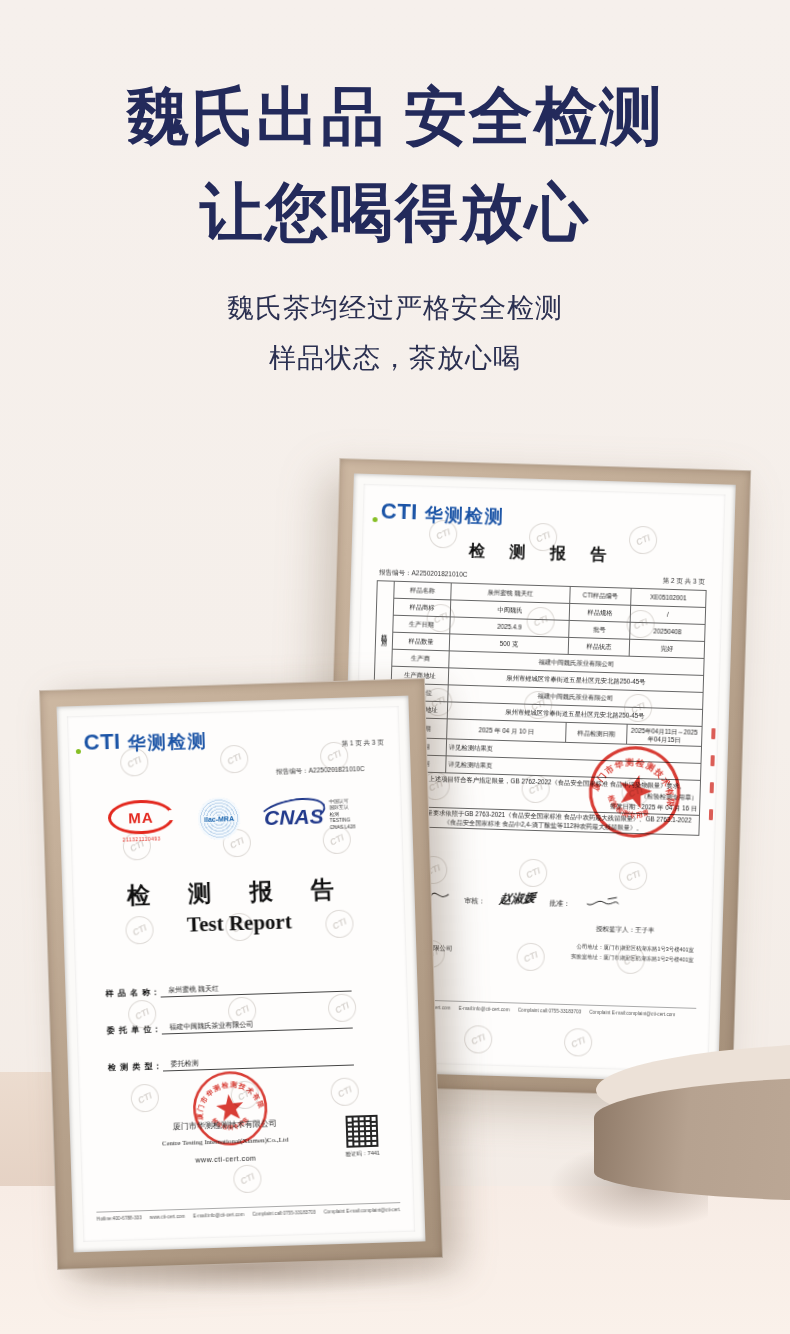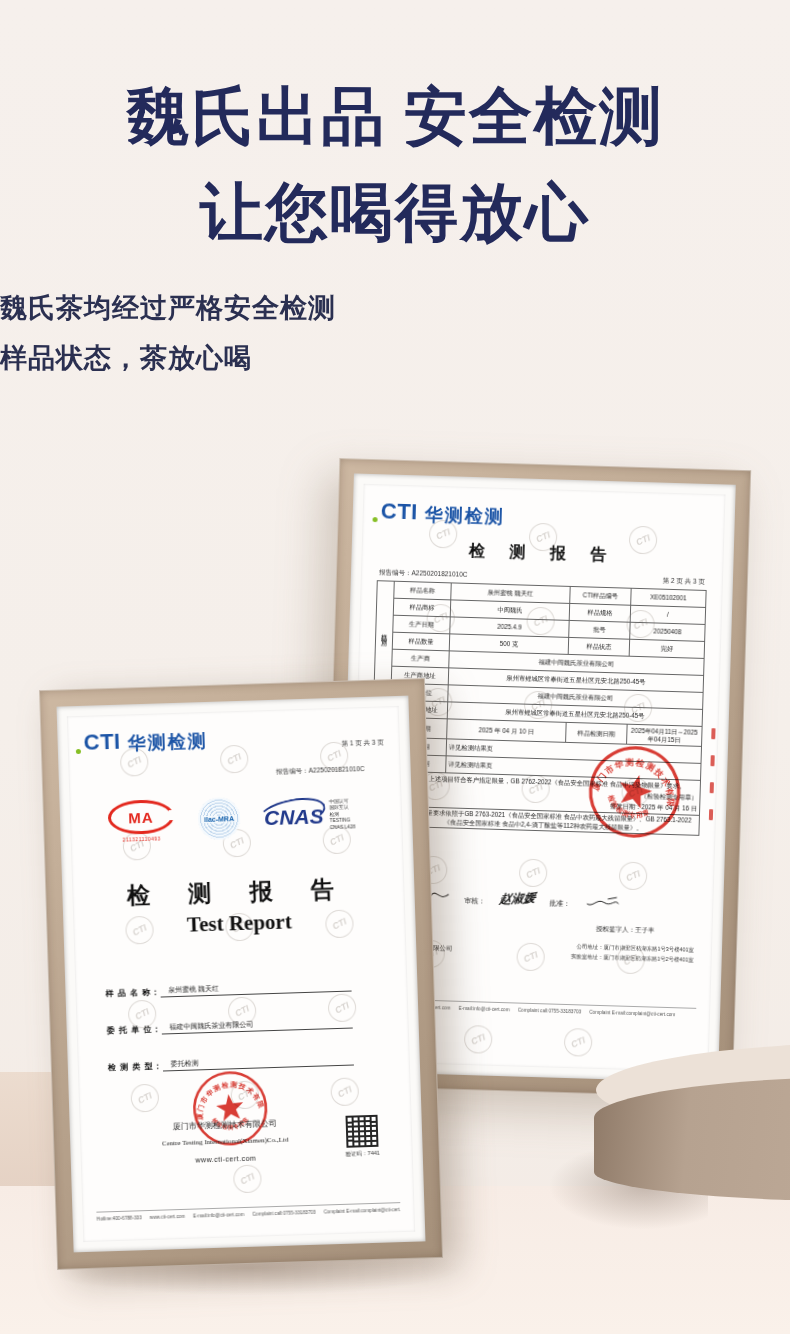--- a/index.html
+++ b/index.html
@@ -3,21 +3,21 @@
 <meta charset="utf-8">
 <style>
   html,body{margin:0;padding:0;background:#efe9e4;}
   .stage{position:relative;width:790px;height:1334px;margin:0 auto;overflow:hidden;
     background:linear-gradient(180deg,#f6f0ec 0%,#f5efea 55%,#f3ebe5 100%);
     font-family:"Liberation Sans","DejaVu Sans",sans-serif;}
   
   .t1,.t2{position:absolute;left:0;width:100%;text-align:center;color:#232a5b;
     font-family:"Liberation Serif","DejaVu Serif",serif;font-weight:700;font-size:63px;letter-spacing:2px;}
   .t1{top:74px}.t2{top:170px}
-  .s1,.s2{position:absolute;left:0;width:100%;color:#2b3051;font-size:27px;font-weight:700;letter-spacing:1px;}
+  .s1,.s2{position:absolute;left:0;width:100%;text-align:center;color:#2b3051;font-size:27px;font-weight:400;letter-spacing:1px;}
   .s1{top:290px}.s2{top:340px}
   
   .wall-band{position:absolute;left:0;top:1072px;width:122px;height:116px;z-index:1;
     background:linear-gradient(180deg,#ecdccf,#e5d2c4);}
   .floor{position:absolute;left:0;top:1186px;width:100%;height:148px;z-index:2;
     background:linear-gradient(180deg,#f7ece5,#faf1ea);}
   .ped-top{position:absolute;left:596px;top:1042px;width:600px;height:96px;z-index:4;
     background:#ece1d7;border-radius:50%;}
   .ped-side{position:absolute;left:594px;top:1076px;width:604px;height:126px;z-index:4;
     background:linear-gradient(95deg,#8f7a68 0%,#b6a290 16%,#c0ac9a 55%,#b09c8a 100%);

